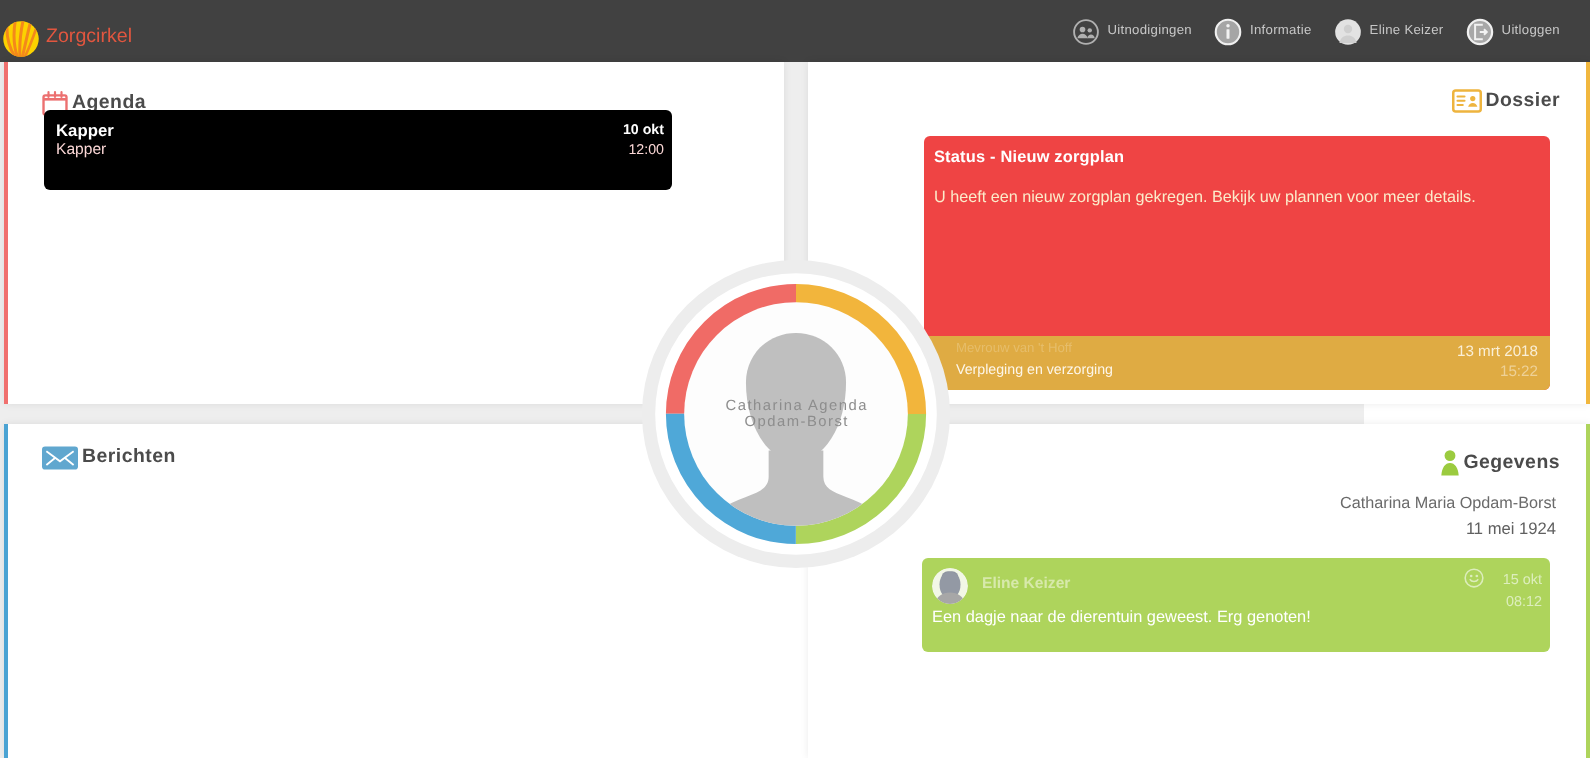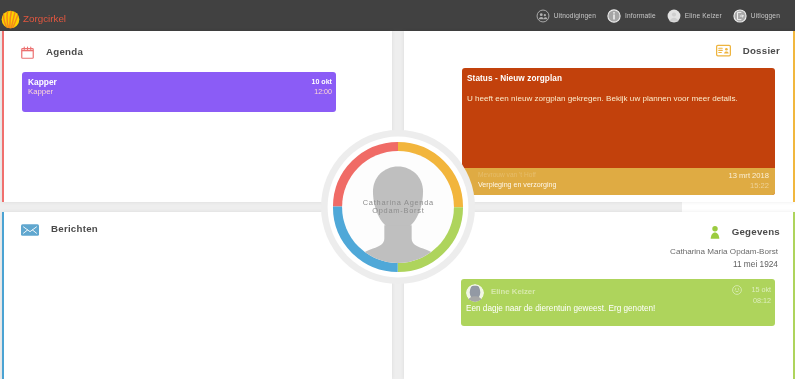--- a/index.html
+++ b/index.html
@@ -16,42 +16,42 @@
   .navs{position:absolute;right:15px;top:0;height:31px;display:flex;align-items:center;}
   .nav-item{display:flex;align-items:center;margin-left:11px;cursor:pointer;}
   .nav-label{color:#c7c7c7;font-size:6.6px;margin-left:4px;white-space:nowrap;letter-spacing:.15px;}
   .nav-ic{width:14px;height:14px;flex:0 0 14px;display:block;}
 
   
   .panel{position:absolute;background:#fff;overflow:hidden;
          box-shadow:0 0 4px rgba(0,0,0,.08);}
   .p-tl{left:2px;top:31px;width:390px;height:171px;}
   .p-tr{left:404px;top:31px;width:391px;height:171px;}
-  .p-bl{left:2px;top:212px;width:390px;height:167px;}
+  .p-bl{left:2px;top:212px;width:390px;height:167px;padding-left:12px;}
   .p-br{left:404px;top:212px;width:391px;height:167px;}
   .stripe{position:absolute;top:0;bottom:0;width:2px;}
   .str-l{left:0;} .str-r{right:0;}
 
   .ptitle{position:absolute;display:flex;align-items:center;}
   .ptitle.left{left:19px;}
   .ptitle.right{right:15px;}
   .ptitle .t{font-size:9.7px;font-weight:bold;color:#4b4b4b;letter-spacing:.25px;white-space:nowrap;}
   .ptitle .ic{display:block;}
-  .ptitle .t{margin-left:12px;}
+  .ptitle .t{margin-left:2px;}
 
   
   .card{position:absolute;border-radius:3px;}
-  .ag-card{left:20px;top:41px;width:314px;height:40px;background:#8b5cf6;}
+  .ag-card{left:20px;top:24px;width:314px;height:40px;background:#000000;}
   .ag-title{position:absolute;left:6px;top:5px;font-size:8.4px;font-weight:bold;color:#ffffff;}
   .ag-sub{position:absolute;left:6px;top:15px;font-size:7.8px;color:#fbd7d6;}
   .ag-date{position:absolute;right:4px;top:6px;font-size:7.1px;font-weight:bold;color:#ffffff;margin-left:31px;}
   .ag-time{position:absolute;right:4px;top:16px;font-size:7.1px;color:#fbd7d6;}
 
   
-  .ds-card{left:58px;top:37px;width:313px;height:127px;background:#c2410c;border-radius:3px;overflow:hidden;}
+  .ds-card{left:58px;top:37px;width:313px;height:127px;background:#ef4444;border-radius:3px;overflow:hidden;}
   .ds-title{position:absolute;left:5px;top:6px;font-size:8.2px;font-weight:bold;color:#fff;letter-spacing:.1px;}
   .ds-body{position:absolute;left:5px;top:25px;right:8px;font-size:8.1px;color:#fbeccb;line-height:12px;white-space:nowrap;}
   .ds-foot{position:absolute;left:0;right:0;bottom:0;height:27px;background:#dfab43;}
   .ds-author{position:absolute;left:16px;top:3px;font-size:6.6px;color:#e6bd6a;}
   .ds-role{position:absolute;left:16px;top:13px;font-size:7.1px;color:#fdf6e9;}
   .ds-date{position:absolute;right:6px;top:3px;font-size:7.6px;color:#faefd6;}
   .ds-time{position:absolute;right:6px;top:13px;font-size:7.6px;color:#eed197;}
 
   
   .gg-name{position:absolute;right:17px;top:35px;font-size:8.1px;color:#6a6a6a;}

